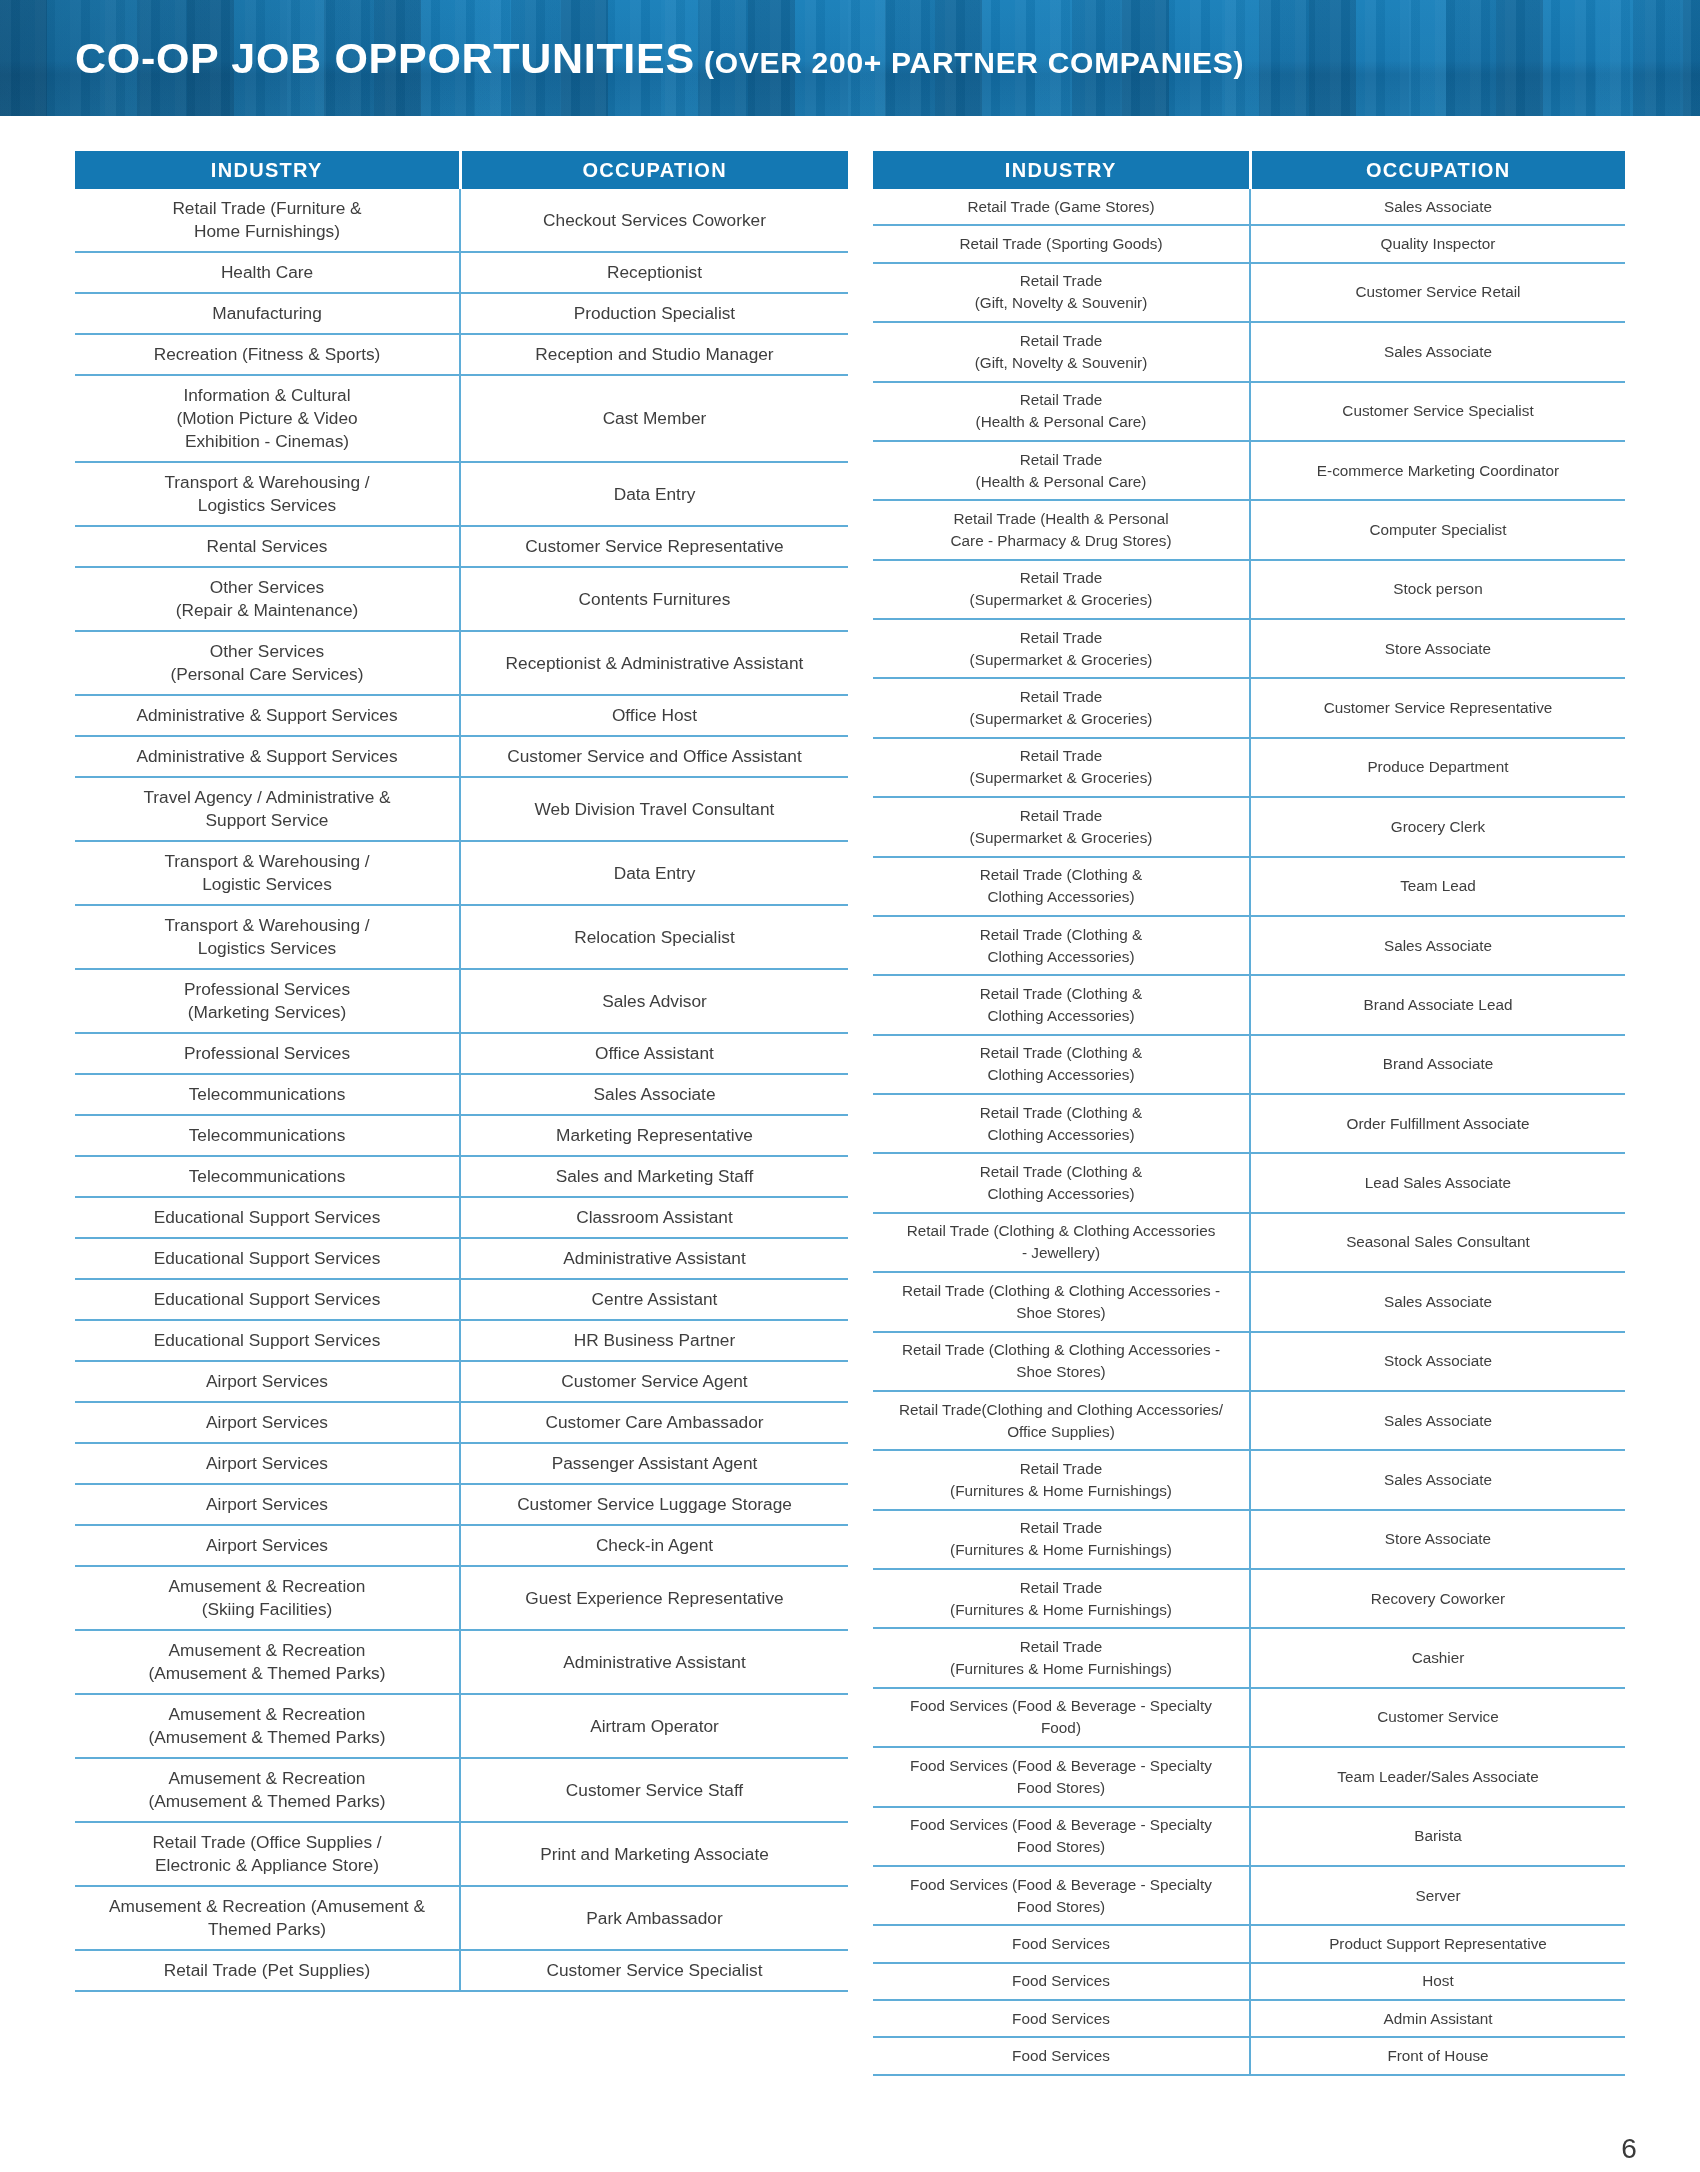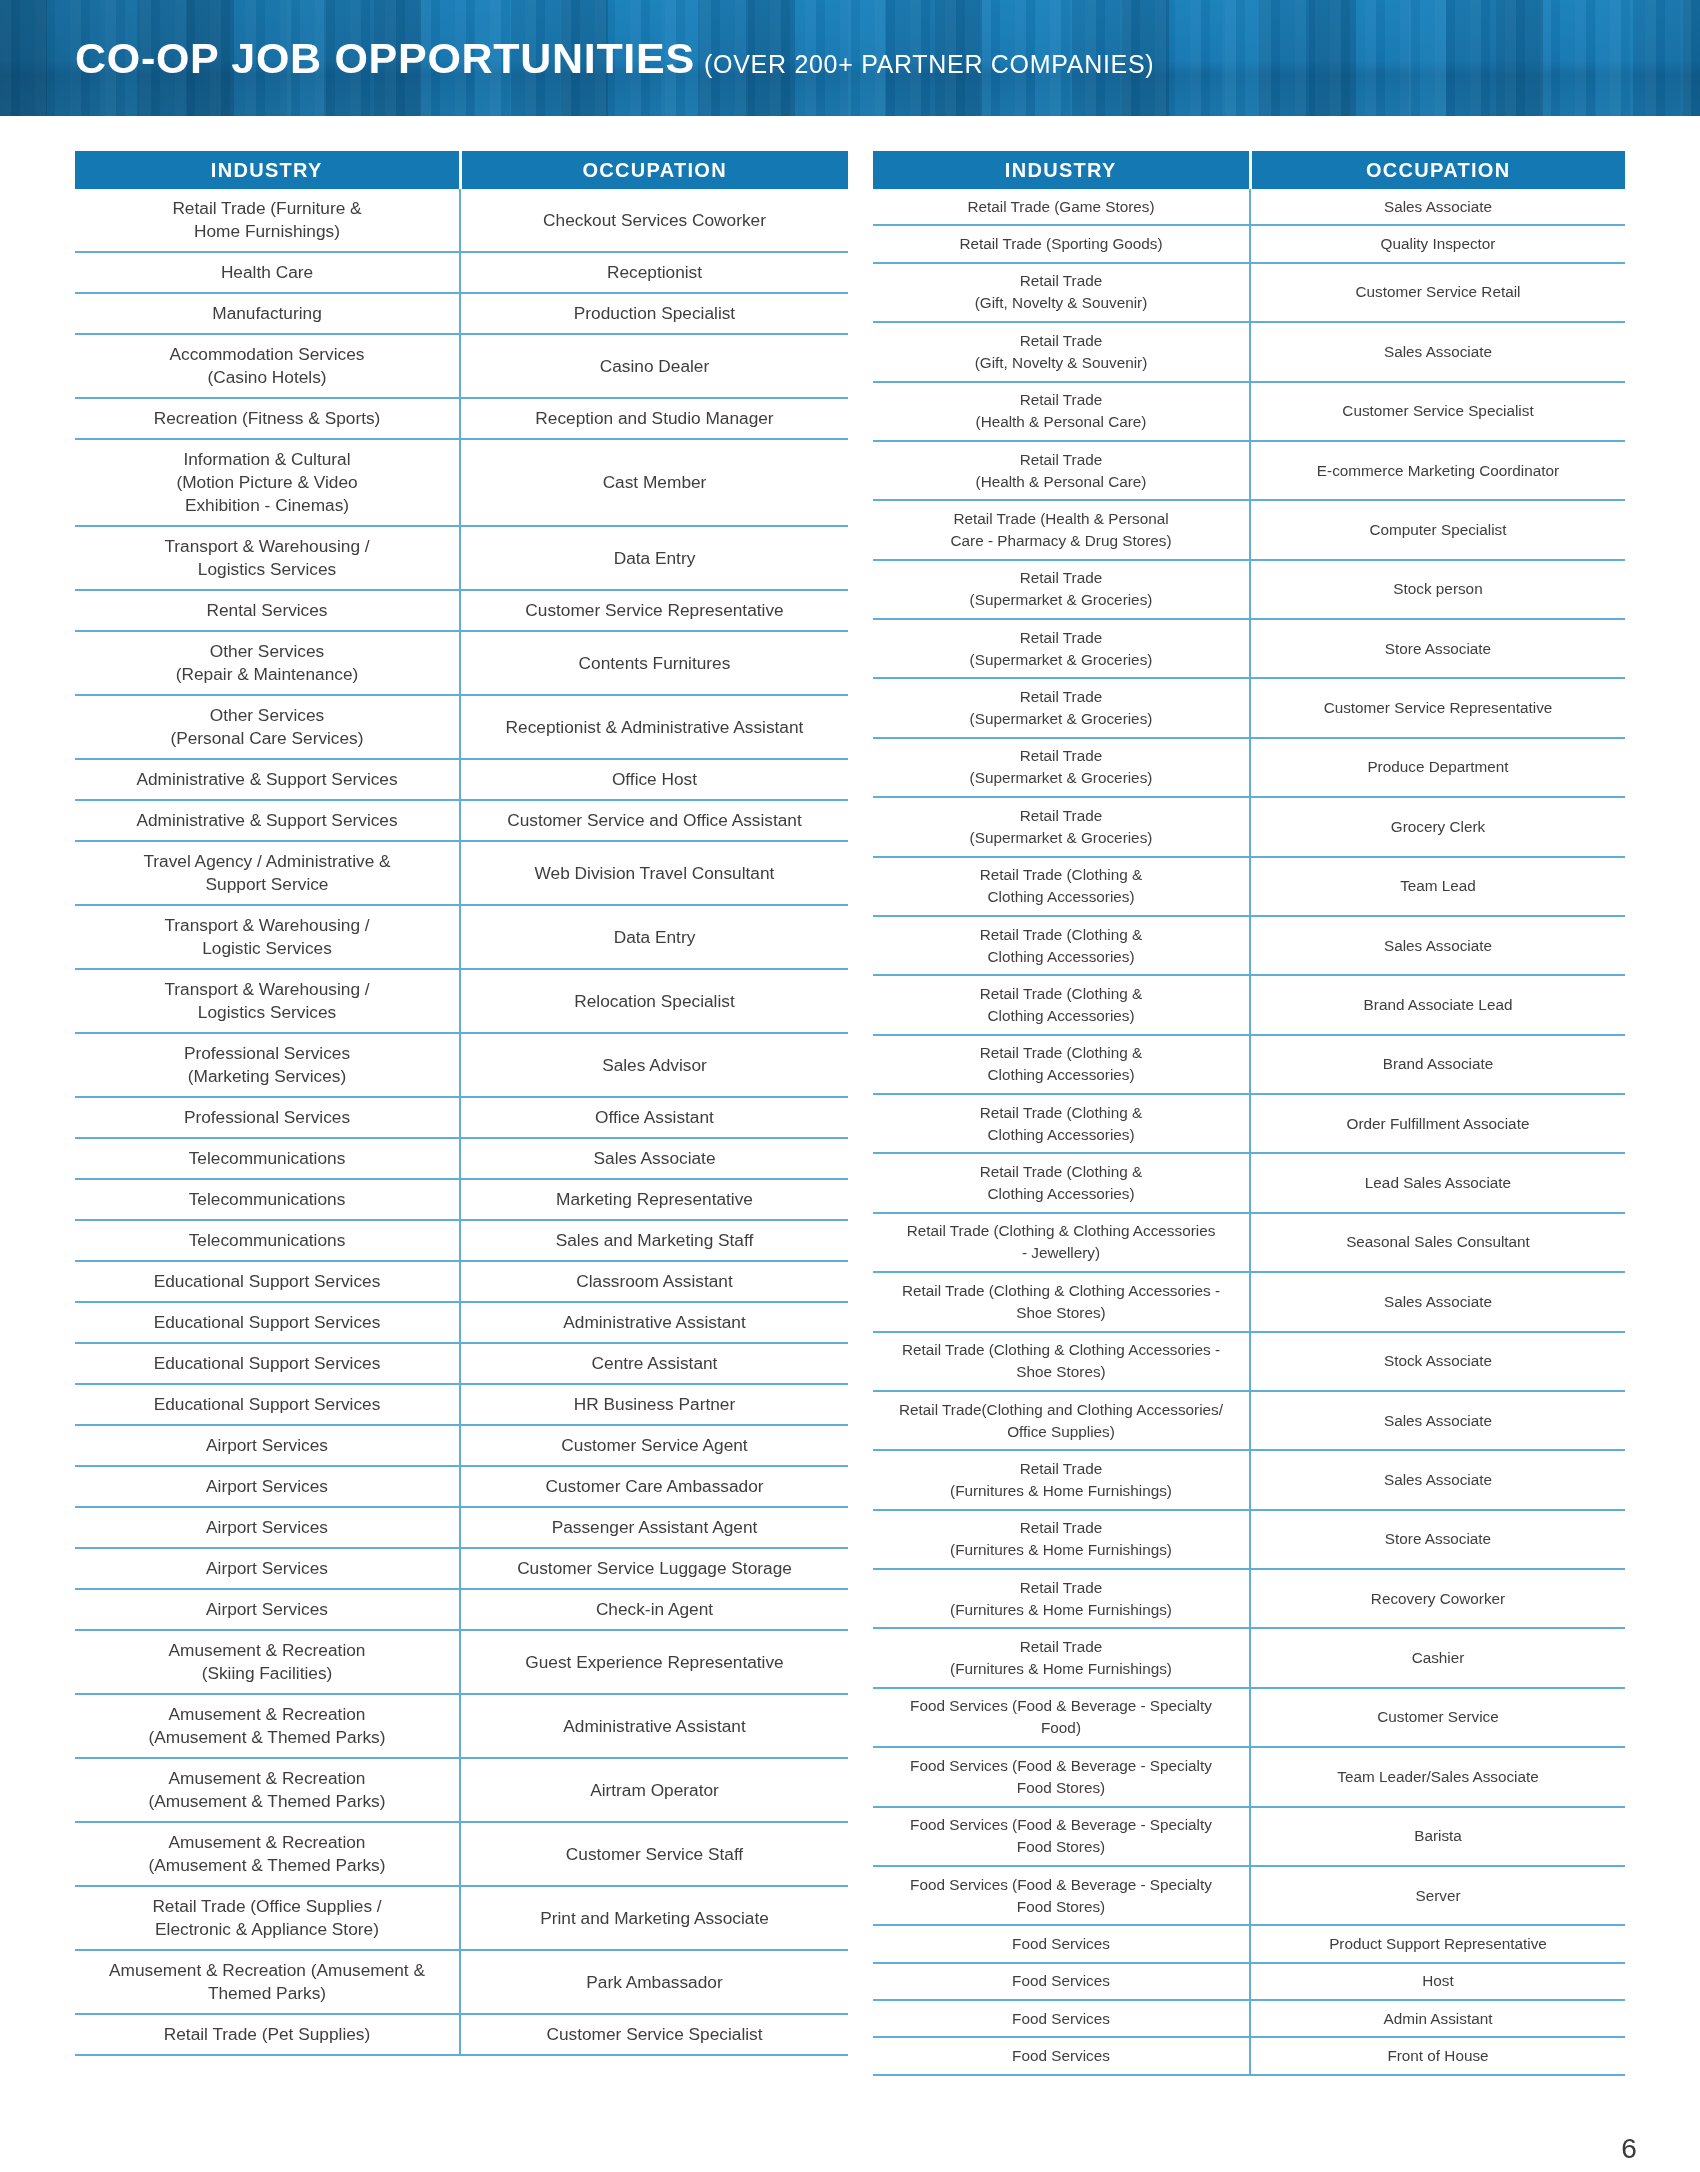--- a/index.html
+++ b/index.html
@@ -16,21 +16,21 @@
       repeating-linear-gradient(90deg, rgba(8,61,98,0.30) 0 47px, rgba(8,61,98,0.0) 47px 100px, rgba(40,140,195,0.22) 100px 137px, rgba(8,61,98,0.16) 137px 187px),
       linear-gradient(0deg, rgba(10,70,110,0.25) 0 36%, rgba(10,70,110,0) 48%),
       linear-gradient(180deg,#1a80ba 0%,#1576b0 65%,#1b82bc 100%);
     display:flex;align-items:center;
   }
   .banner h1{
     margin:0 0 0 75px;color:#ffffff;font-weight:bold;
     font-size:43px;letter-spacing:0.7px;white-space:nowrap;
   }
   .banner .subtitle{
-    font-size:25px;font-weight:400;letter-spacing:0.7px;margin-left:9.3px;
+    font-size:30px;font-weight:700;letter-spacing:0.7px;margin-left:9.3px;
   }
   
   table{border-collapse:collapse;table-layout:fixed;position:absolute;top:151px;}
   #tbl-left{left:75px;width:773px;}
   #tbl-right{left:873px;width:752px;}
   #tbl-left col.c1{width:385px;}  #tbl-left col.c2{width:388px;}
   #tbl-right col.c1{width:377px;} #tbl-right col.c2{width:375px;}
   th{
     background:#1478b3;color:#ffffff;font-weight:bold;font-size:20px;
     letter-spacing:1.3px;height:36px;text-align:center;vertical-align:middle;
@@ -78,25 +78,20 @@
       </tr>
       <tr>
         <td class="col-industry">Health Care</td>
         <td class="col-occupation">Receptionist</td>
       </tr>
       <tr>
         <td class="col-industry">Manufacturing</td>
         <td class="col-occupation">Production Specialist</td>
       </tr>
       <tr>
-        <td class="col-industry">Accommodation Services
-(Casino Hotels)</td>
-        <td class="col-occupation">Casino Dealer</td>
-      </tr>
-      <tr>
         <td class="col-industry">Recreation (Fitness &amp; Sports)</td>
         <td class="col-occupation">Reception and Studio Manager</td>
       </tr>
       <tr>
         <td class="col-industry">Information &amp; Cultural
 (Motion Picture &amp; Video
 Exhibition - Cinemas)</td>
         <td class="col-occupation">Cast Member</td>
       </tr>
       <tr>

